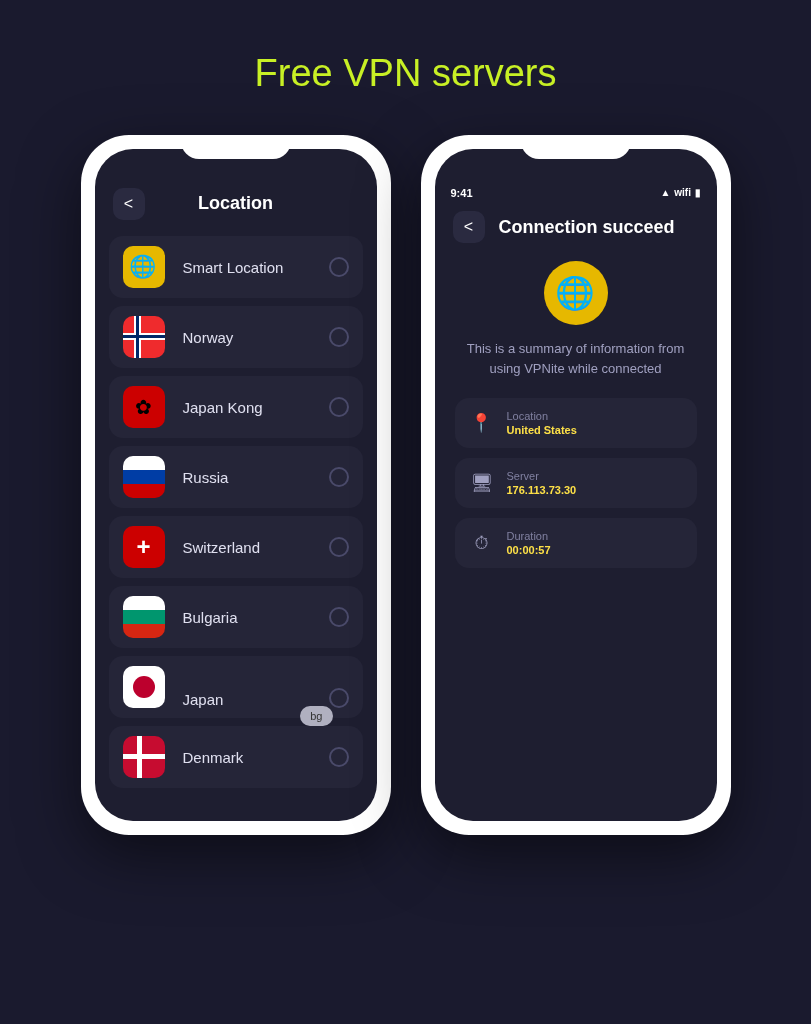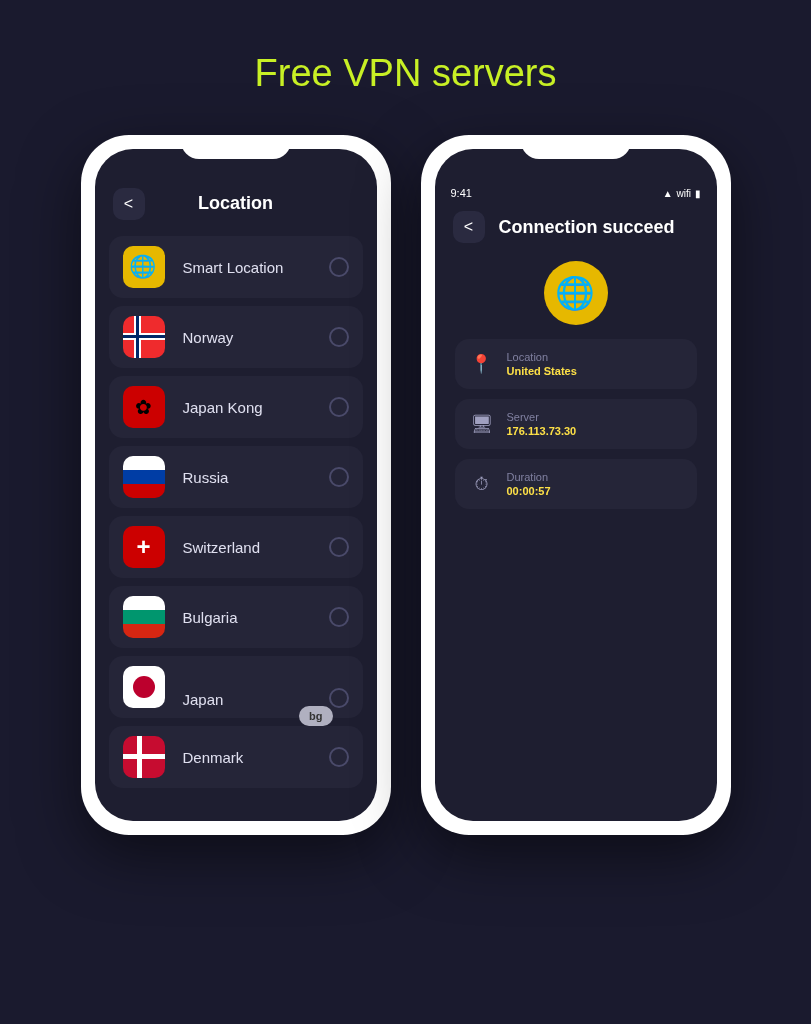--- a/index.html
+++ b/index.html
@@ -138,38 +138,37 @@
       position: absolute;
       bottom: 60px;
       left: 50%;
       transform: translateX(-20px);
       background: #b0b0c0;
       color: #333;
       font-size: 11px;
       padding: 4px 10px;
       border-radius: 12px;
       z-index: 20;
-      font-weight: bold;
     }
 
     
     .connection-screen {
       display: flex;
       flex-direction: column;
       height: 100%;
       padding-top: 34px;
     }
     .status-bar {
       display: flex;
       justify-content: space-between;
-      align-items: flex-end;
+      align-items: flex-start;
       padding: 4px 16px 0;
       color: #ffffff;
       font-size: 11px;
-      font-weight: 400;
+      font-weight: 700;
     }
     .status-icons {
       display: flex;
       gap: 4px;
       align-items: center;
       font-size: 10px;
     }
     .conn-header {
       display: flex;
       align-items: center;
@@ -456,20 +455,21 @@
           </div>
         </div>
 
         <div class="conn-header">
           <div class="conn-back-btn">&lt;</div>
           <span class="conn-title">Connection succeed</span>
         </div>
 
         <div class="conn-body">
           <div class="globe-icon-large">🌐</div>
+          <p class="conn-summary">This is a summary of information from using VPNite while connected</p>
 
           <div class="info-card">
             <div class="info-card-icon">📍</div>
             <div class="info-card-content">
               <span class="info-label">Location</span>
               <span class="info-value">United States</span>
             </div>
           </div>
 
           <div class="info-card">

